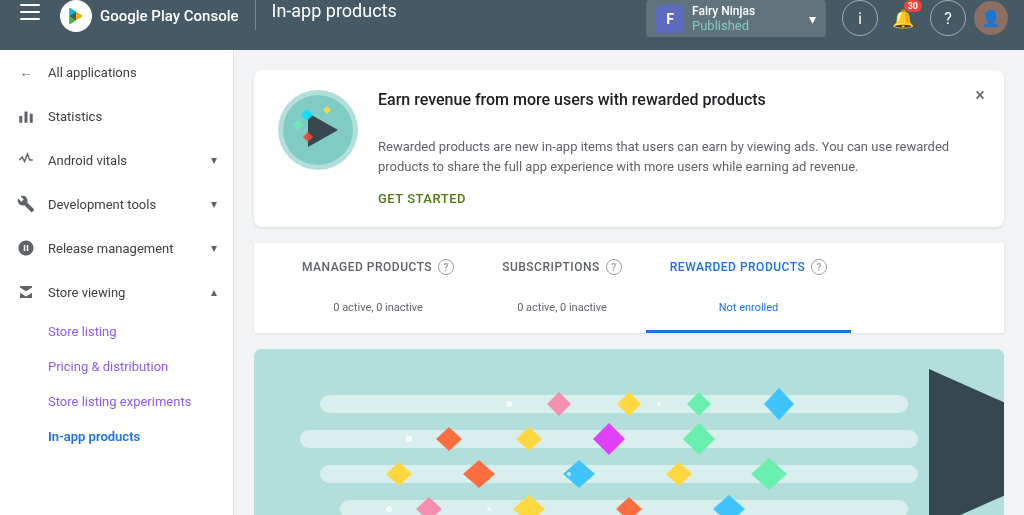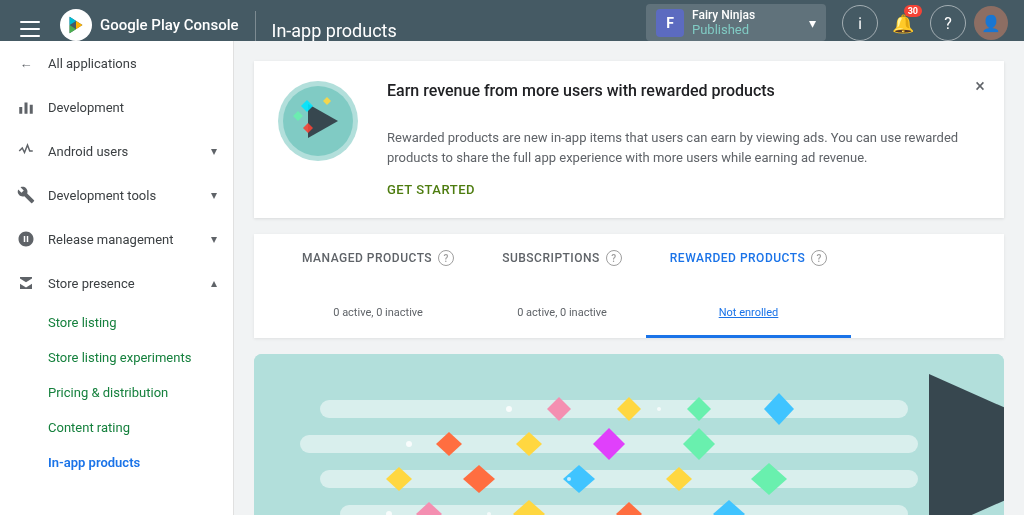--- a/index.html
+++ b/index.html
@@ -1,23 +1,23 @@
 <!DOCTYPE html>
 <html><head>
   <meta charset="utf-8">
   <style>
     * { box-sizing: border-box; margin: 0; padding: 0; }
     body { font-family: 'Roboto', Arial, sans-serif; display: flex; flex-direction: column; height: 515px; overflow: hidden; background: #f1f3f4; }
 
     
     .header {
       background: #455a64;
-      height: 41px;
-      display: flex;
-      align-items: flex-end;
+      height: 50px;
+      display: flex;
+      align-items: flex-start;
       padding: 0 16px;
       flex-shrink: 0;
       color: white;
       gap: 16px;
       z-index: 10;
     }
     .header-logo {
       display: flex;
       align-items: center;
       gap: 8px;
@@ -150,21 +150,21 @@
     .sidebar-chevron {
       margin-left: auto;
       font-size: 12px;
       color: #5f6368;
     }
     .sidebar-sub-item {
       display: flex;
       align-items: center;
       padding: 10px 16px 10px 48px;
       cursor: pointer;
-      color: #15803d;
+      color: #8b5cf6;
       font-size: 13px;
     }
     .sidebar-sub-item.active {
       color: #1a73e8;
       font-weight: 600;
     }
 
     
     .content {
       flex: 1;
@@ -172,25 +172,25 @@
       background: #f1f3f4;
       padding: 20px;
       display: flex;
       flex-direction: column;
       gap: 16px;
     }
 
     
     .banner {
       background: white;
-      border-radius: 0;
+      border-radius: 8px;
       padding: 20px 24px;
       display: flex;
       align-items: flex-start;
-      gap: 29px;
+      gap: 20px;
       position: relative;
       box-shadow: 0 1px 3px rgba(0,0,0,0.1);
     }
     .banner-illustration {
       width: 80px;
       height: 80px;
       border-radius: 50%;
       background: #b2dfdb;
       flex-shrink: 0;
       display: flex;
@@ -251,21 +251,21 @@
       font-size: 12px;
       font-weight: 500;
       color: #5f6368;
       text-align: left;
       border-bottom: 3px solid transparent;
       text-transform: uppercase;
       letter-spacing: 0.5px;
       display: flex;
       flex-direction: column;
       align-items: center;
-      gap: 18px;
+      gap: 4px;
     }
     .tab.active {
       color: #1a73e8;
       border-bottom-color: #1a73e8;
     }
     .tab-subtitle {
       font-size: 11px;
       font-weight: 400;
       text-transform: none;
       letter-spacing: 0;
@@ -369,30 +369,30 @@
 
 
     <div class="sidebar-item">
       <span class="sidebar-icon">
         <svg width="18" height="18" viewBox="0 0 24 24" fill="currentColor">
             <rect x="3" y="12" width="4" height="9"></rect>
             <rect x="10" y="6" width="4" height="15"></rect>
             <rect x="17" y="9" width="4" height="12"></rect>
           </svg>
       </span>
-      <span class="sidebar-label">Development</span>
+      <span class="sidebar-label">Statistics</span>
     </div>
 
     <div class="sidebar-item">
       <span class="sidebar-icon">
         <svg width="18" height="18" viewBox="0 0 24 24" fill="currentColor">
             <path d="M3 12 L7 8 L10 14 L14 4 L17 12 L21 12" stroke="currentColor" stroke-width="2" fill="none"></path>
           </svg>
       </span>
-      <span class="sidebar-label">Android users</span>
+      <span class="sidebar-label">Android vitals</span>
       <span class="sidebar-chevron">▾</span>
     </div>
 
     <div class="sidebar-item">
       <span class="sidebar-icon">
         <svg width="18" height="18" viewBox="0 0 24 24" fill="currentColor">
             <path d="M22.7 19l-9.1-9.1c.9-2.3.4-5-1.5-6.9-2-2-5-2.4-7.4-1.3L9 6 6 9 1.6 4.7C.4 7.1.9 10.1 2.9 12.1c1.9 1.9 4.6 2.4 6.9 1.5l9.1 9.1c.4.4 1 .4 1.4 0l2.3-2.3c.5-.4.5-1.1.1-1.4z"></path>
           </svg>
       </span>
       <span class="sidebar-label">Development tools</span>
@@ -408,35 +408,32 @@
       <span class="sidebar-label">Release management</span>
       <span class="sidebar-chevron">▾</span>
     </div>
 
     <div class="sidebar-item">
       <span class="sidebar-icon">
         <svg width="18" height="18" viewBox="0 0 24 24" fill="currentColor">
             <path d="M20 4H4v2l8 5 8-5V4zM4 13v7h16v-7l-8 5-8-5z"></path>
           </svg>
       </span>
-      <span class="sidebar-label">Store presence</span>
+      <span class="sidebar-label">Store viewing</span>
       <span class="sidebar-chevron">▴</span>
     </div>
 
     <div class="sidebar-sub-item">
       <span>Store listing</span>
     </div>
     <div class="sidebar-sub-item">
+      <span>Pricing &amp; distribution</span>
+    </div>
+    <div class="sidebar-sub-item">
       <span>Store listing experiments</span>
-    </div>
-    <div class="sidebar-sub-item">
-      <span>Pricing &amp; distribution</span>
-    </div>
-    <div class="sidebar-sub-item">
-      <span>Content rating</span>
     </div>
     <div class="sidebar-sub-item active">
       <span>In-app products</span>
     </div>
   </nav>
 
   <main class="content">
 
     <div class="banner">
       <div class="banner-illustration">
@@ -473,21 +470,21 @@
           <span>SUBSCRIPTIONS</span>
           <span class="tab-help">?</span>
         </div>
         <span class="tab-subtitle">0 active, 0 inactive</span>
       </div>
       <div class="tab active">
         <div class="tab-title-row">
           <span>REWARDED PRODUCTS</span>
           <span class="tab-help">?</span>
         </div>
-        <span class="tab-subtitle" style="color:#1a73e8;text-decoration:underline;">Not enrolled</span>
+        <span class="tab-subtitle" style="color:#1a73e8;">Not enrolled</span>
       </div>
     </div>
 
     <div class="hero">
 
       <svg width="100%" height="210" viewBox="0 0 760 210" preserveAspectRatio="xMidYMid slice">
 
         <rect width="760" height="210" fill="#b2dfdb"></rect>
 
         <line x1="80" y1="60" x2="650" y2="60" stroke="rgba(255,255,255,0.5)" stroke-width="18" stroke-linecap="round"></line>

